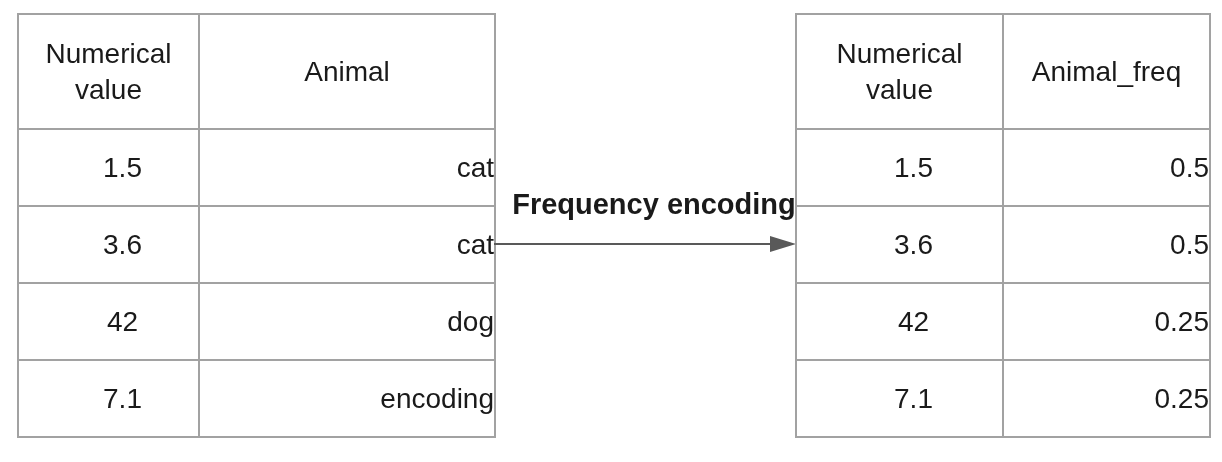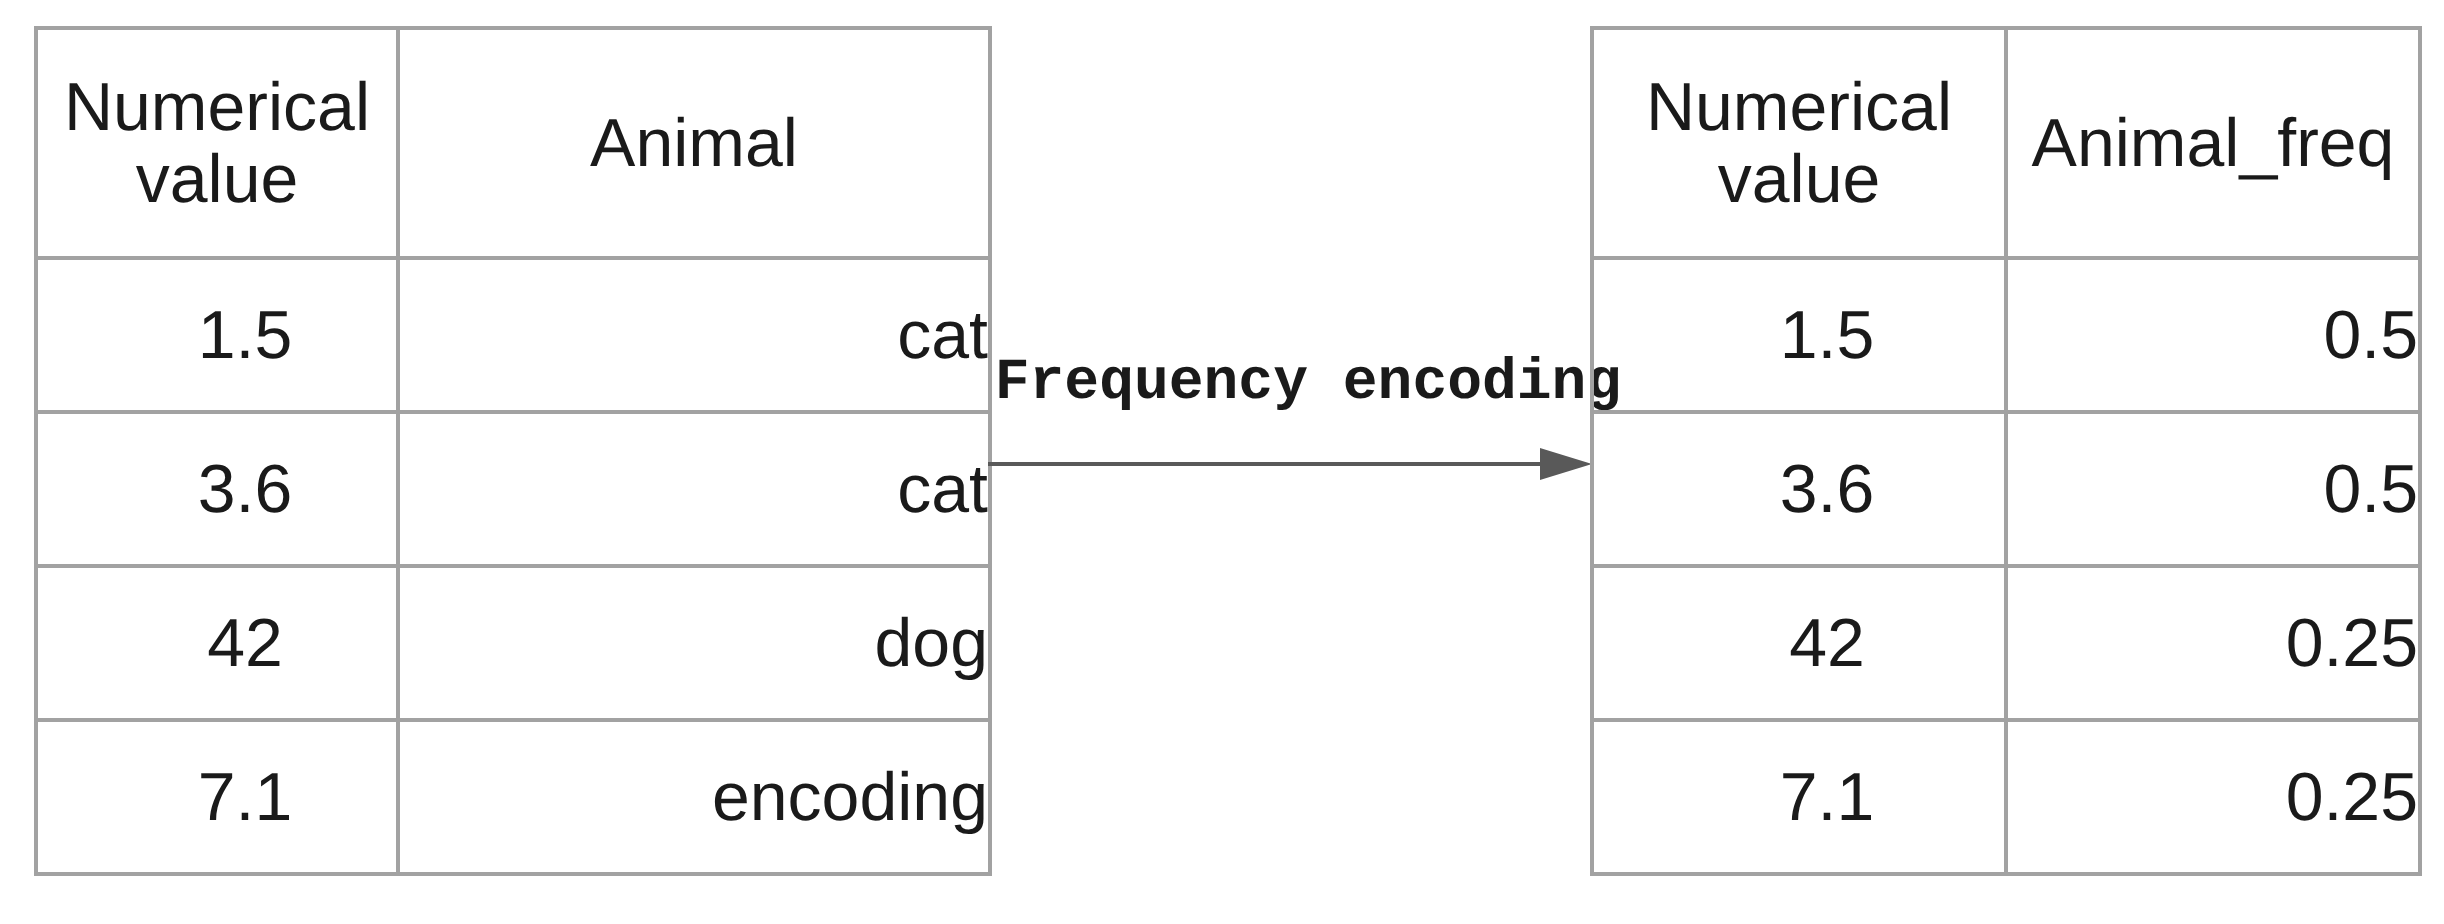--- a/index.html
+++ b/index.html
@@ -19,21 +19,21 @@
     height: 462px;
     background: #ffffff;
     font-family: "Liberation Sans", "DejaVu Sans", sans-serif;
     color: var(--text);
     overflow: hidden;
   }
   table.data-table {
     position: absolute;
     border-collapse: collapse;
     table-layout: fixed;
-    font-size: 34px;
+    font-size: 28px;
     color: var(--text);
   }
   table.data-table th,
   table.data-table td {
     border: 2px solid var(--table-border);
     font-weight: normal;
     line-height: 36px;
     padding: 0;
     overflow: hidden;
   }
@@ -65,24 +65,23 @@
   .right-table {
     left: 795px;
     top: 13px;
     width: 414px;
   }
   .right-table .col-a { width: 207px; }
   .right-table .col-b { width: 207px; }
   .transform-zone {
     position: absolute;
     left: 494px;
-    top: 174px;
+    top: 186px;
     width: 320px;
     height: 70px;
-    font-family: Liberation Mono, monospace;
   }
   .transform-label {
     width: 100%;
     text-align: center;
     font-size: 29px;
     font-weight: bold;
     line-height: 36px;
     color: var(--text);
     white-space: nowrap;
   }

